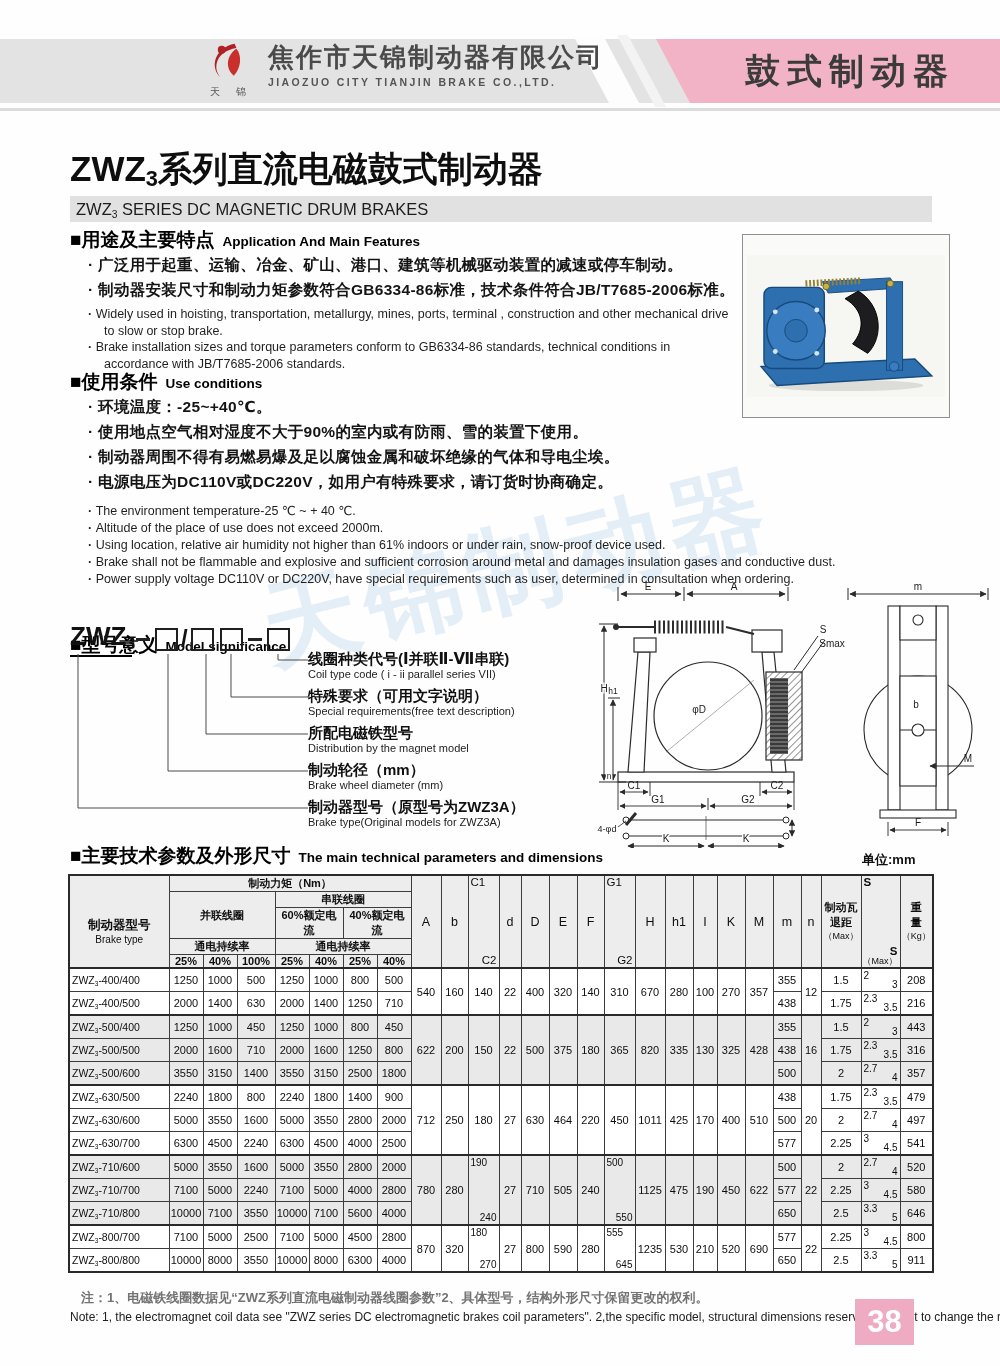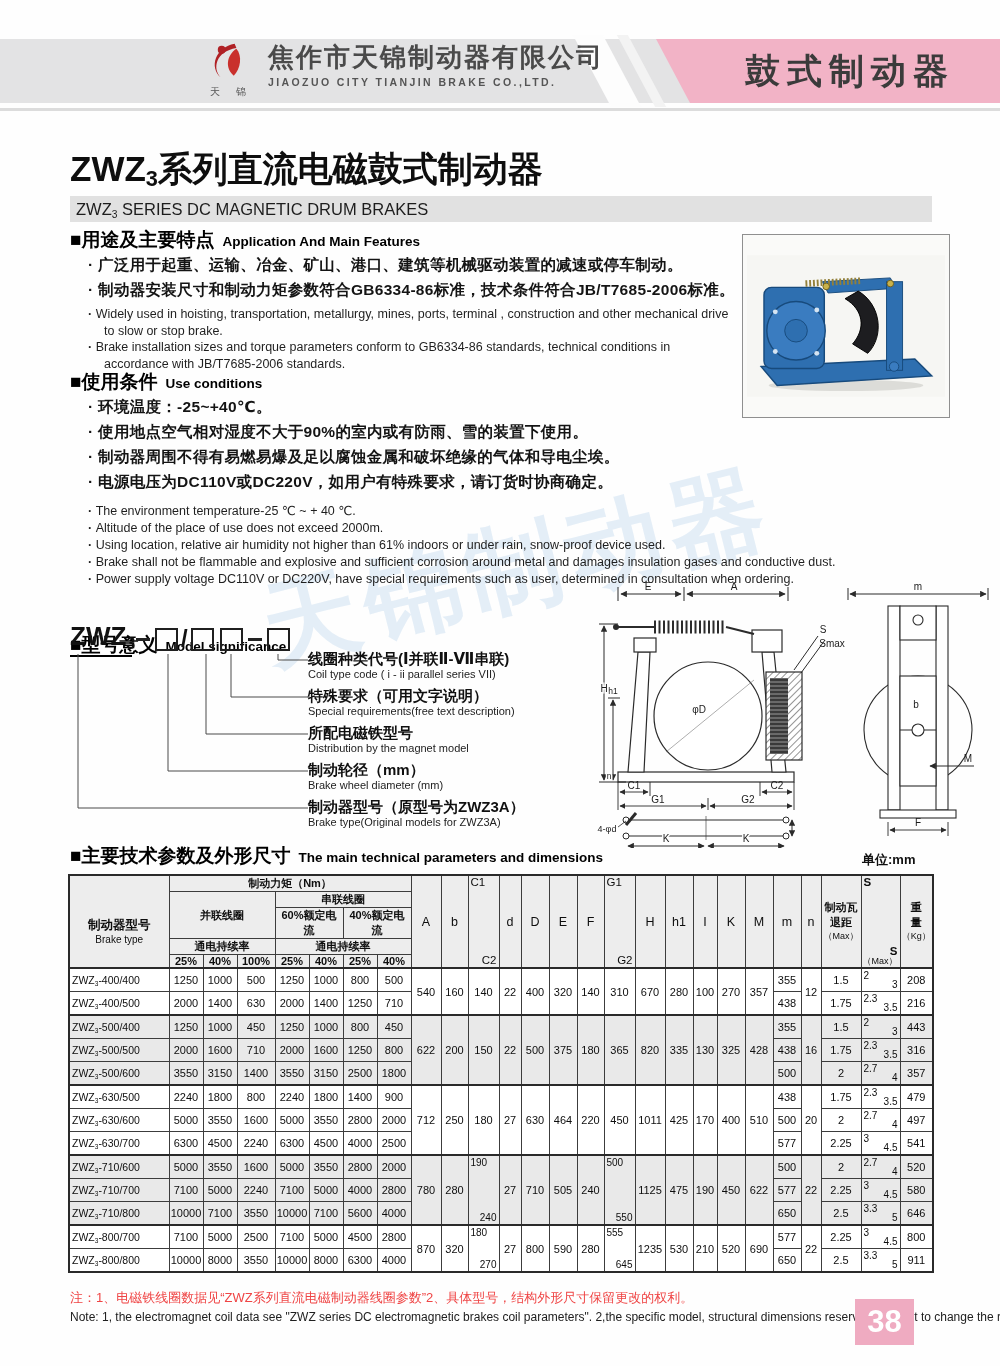--- a/index.html
+++ b/index.html
@@ -82,21 +82,21 @@
   td.model{text-align:left !important;white-space:nowrap;font-size:10.5px;padding-left:2px !important;}
   .diag{position:relative;background-image:linear-gradient(to top right,transparent calc(50% - .7px),
         #3c3c3c calc(50% - .7px),#3c3c3c calc(50% + .7px),transparent calc(50% + .7px));}
   .diag .dt{position:absolute;top:1px;left:2px;font-size:10px;line-height:11px;}
   .diag .db{position:absolute;bottom:1px;right:2px;font-size:10px;line-height:11px;text-align:right;}
   th.diag .dt{font-size:11.5px;}
   th.diag .db{font-size:11.5px;}
   th.s-h .db span{display:block;line-height:10px;}
 
   
-  .note-cn{position:absolute;top:1289px;left:70px;font-size:13px;font-weight:400;color:#ef4444;white-space:nowrap;}
+  .note-cn{position:absolute;top:1289px;left:81px;font-size:13px;font-weight:700;color:#737373;white-space:nowrap;}
   .note-en{position:absolute;top:1310px;left:70px;font-size:12px;color:#202020;white-space:nowrap;}
   .pagenum{position:absolute;top:1299px;left:855px;width:59px;height:46px;background:#efabc1;
            display:flex;align-items:center;justify-content:center;color:#fff;font-size:31px;font-weight:bold;}
 
   .watermark{position:absolute;top:485px;left:255px;width:680px;font-size:96px;font-weight:bold;
              color:rgba(168,203,233,.30);transform:rotate(-14deg);letter-spacing:8px;pointer-events:none;
              white-space:nowrap;z-index:0;}
   .layer{position:relative;z-index:1;}
 </style>
 </head>

